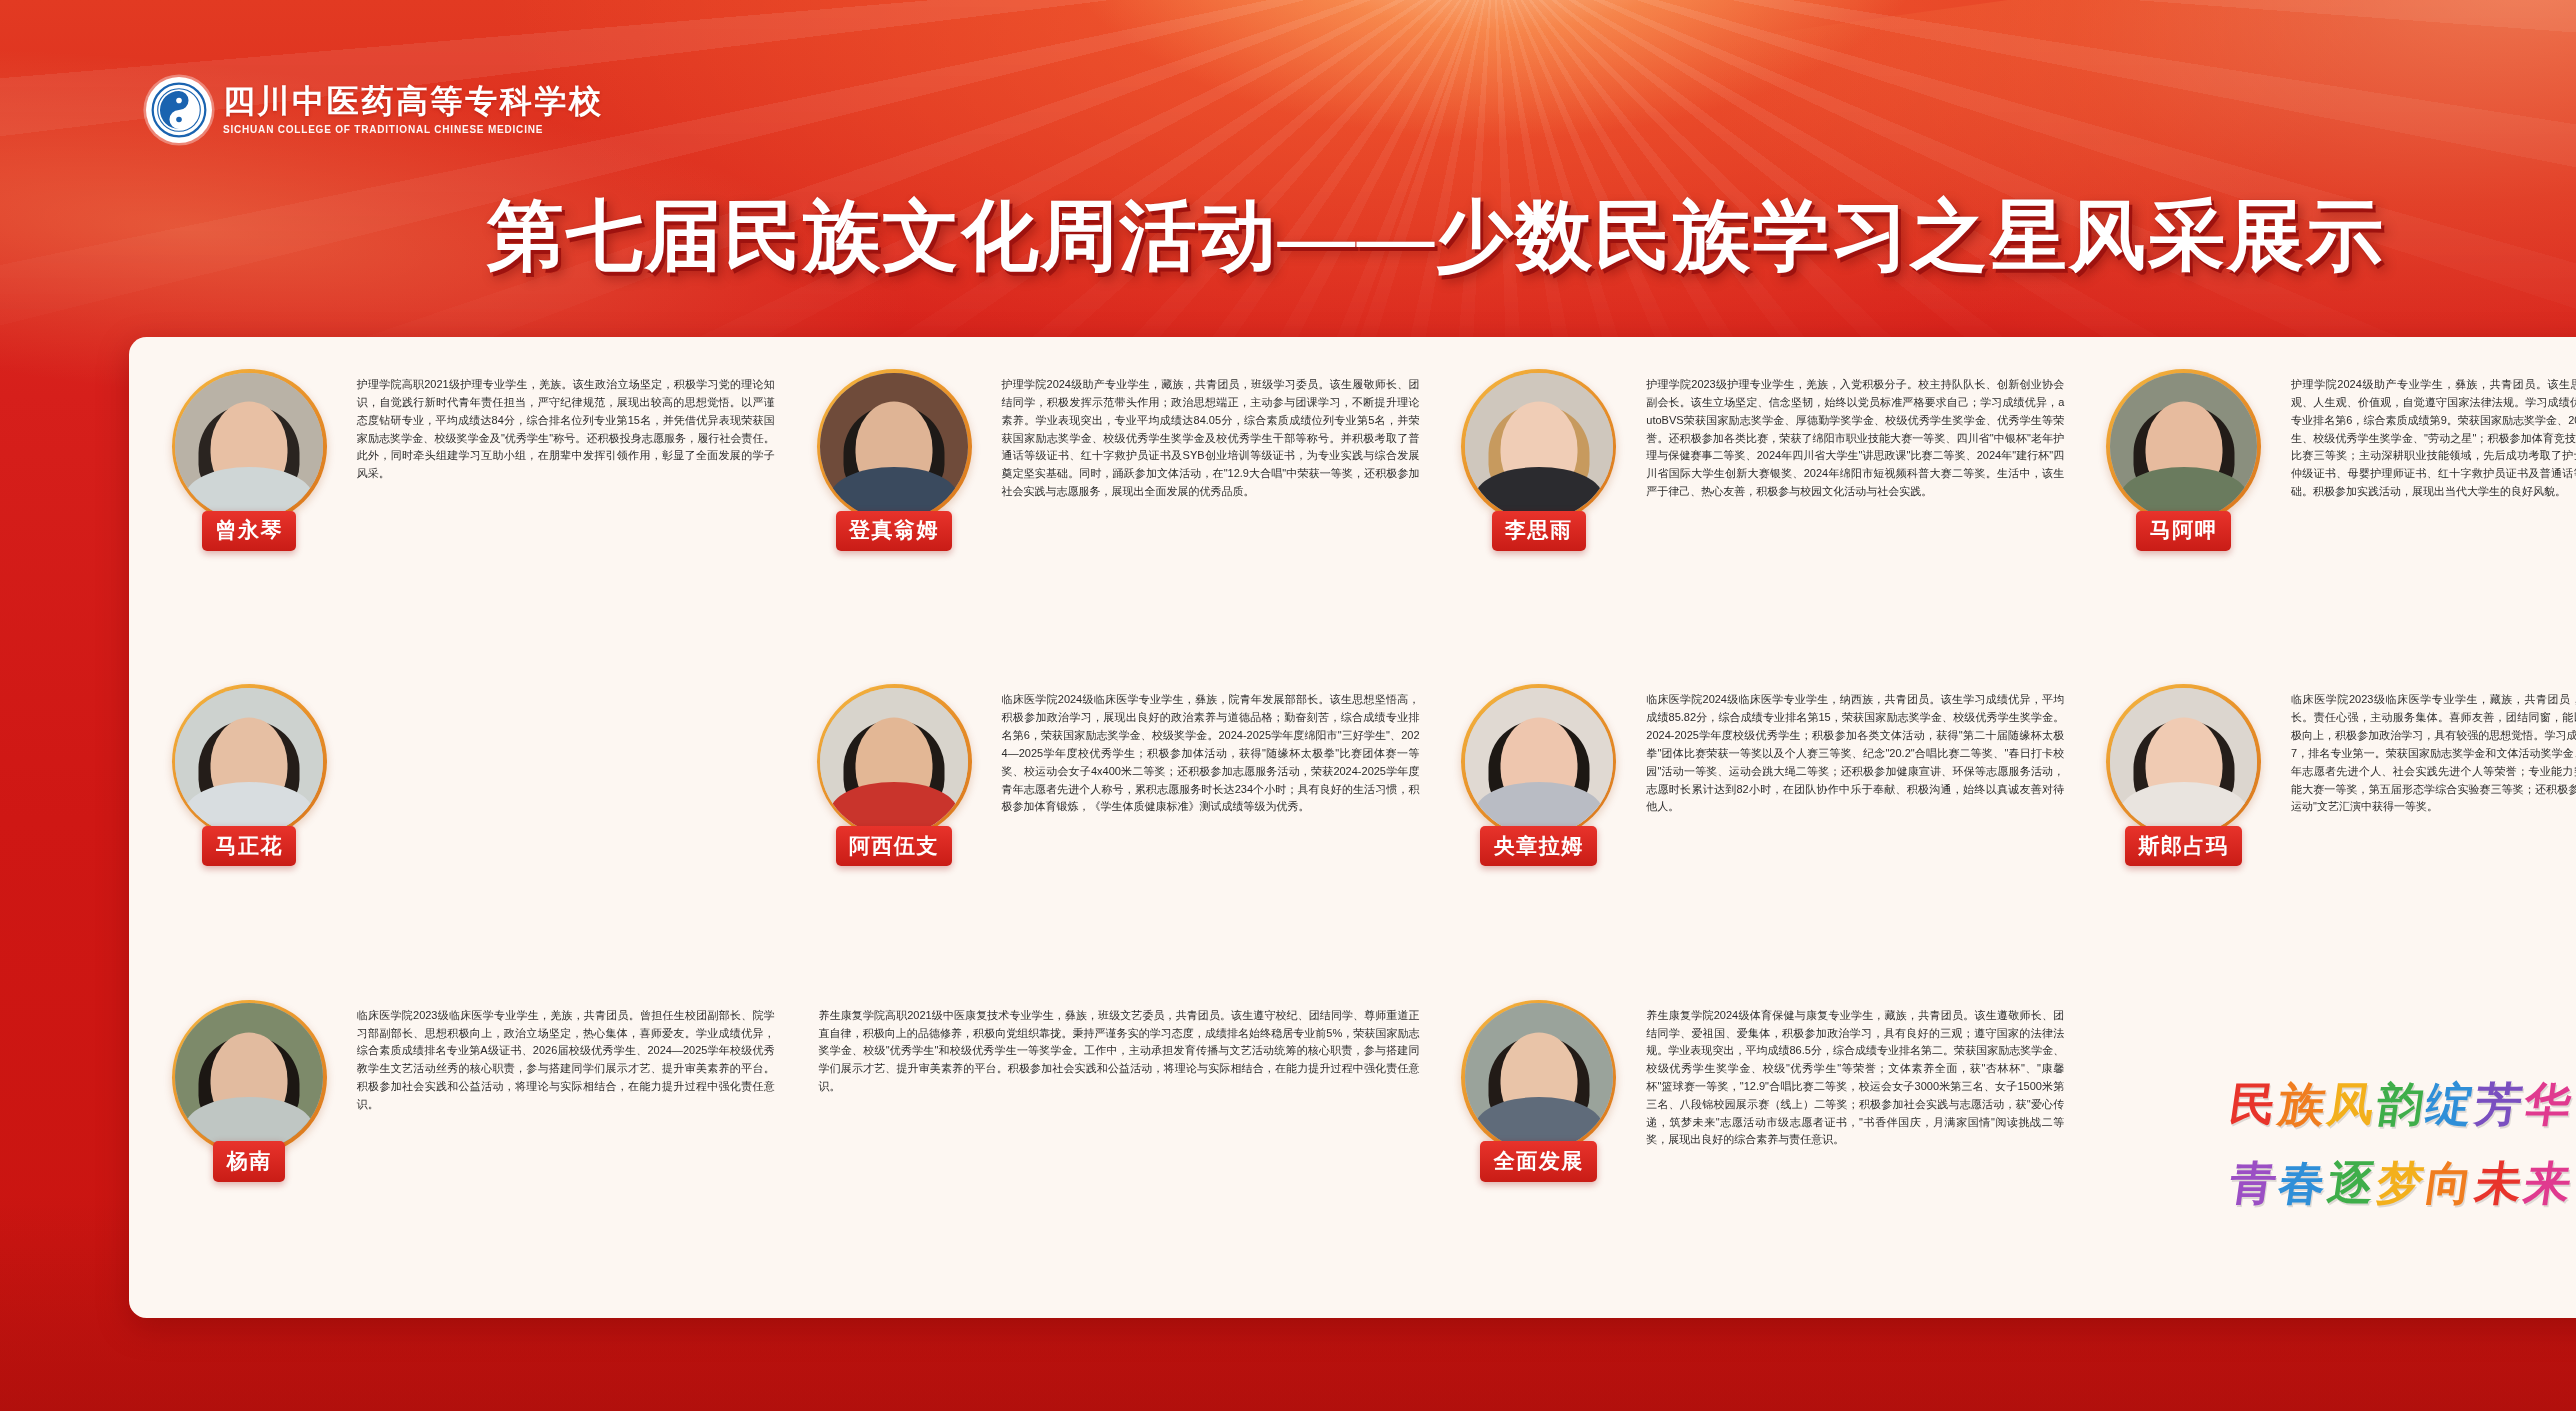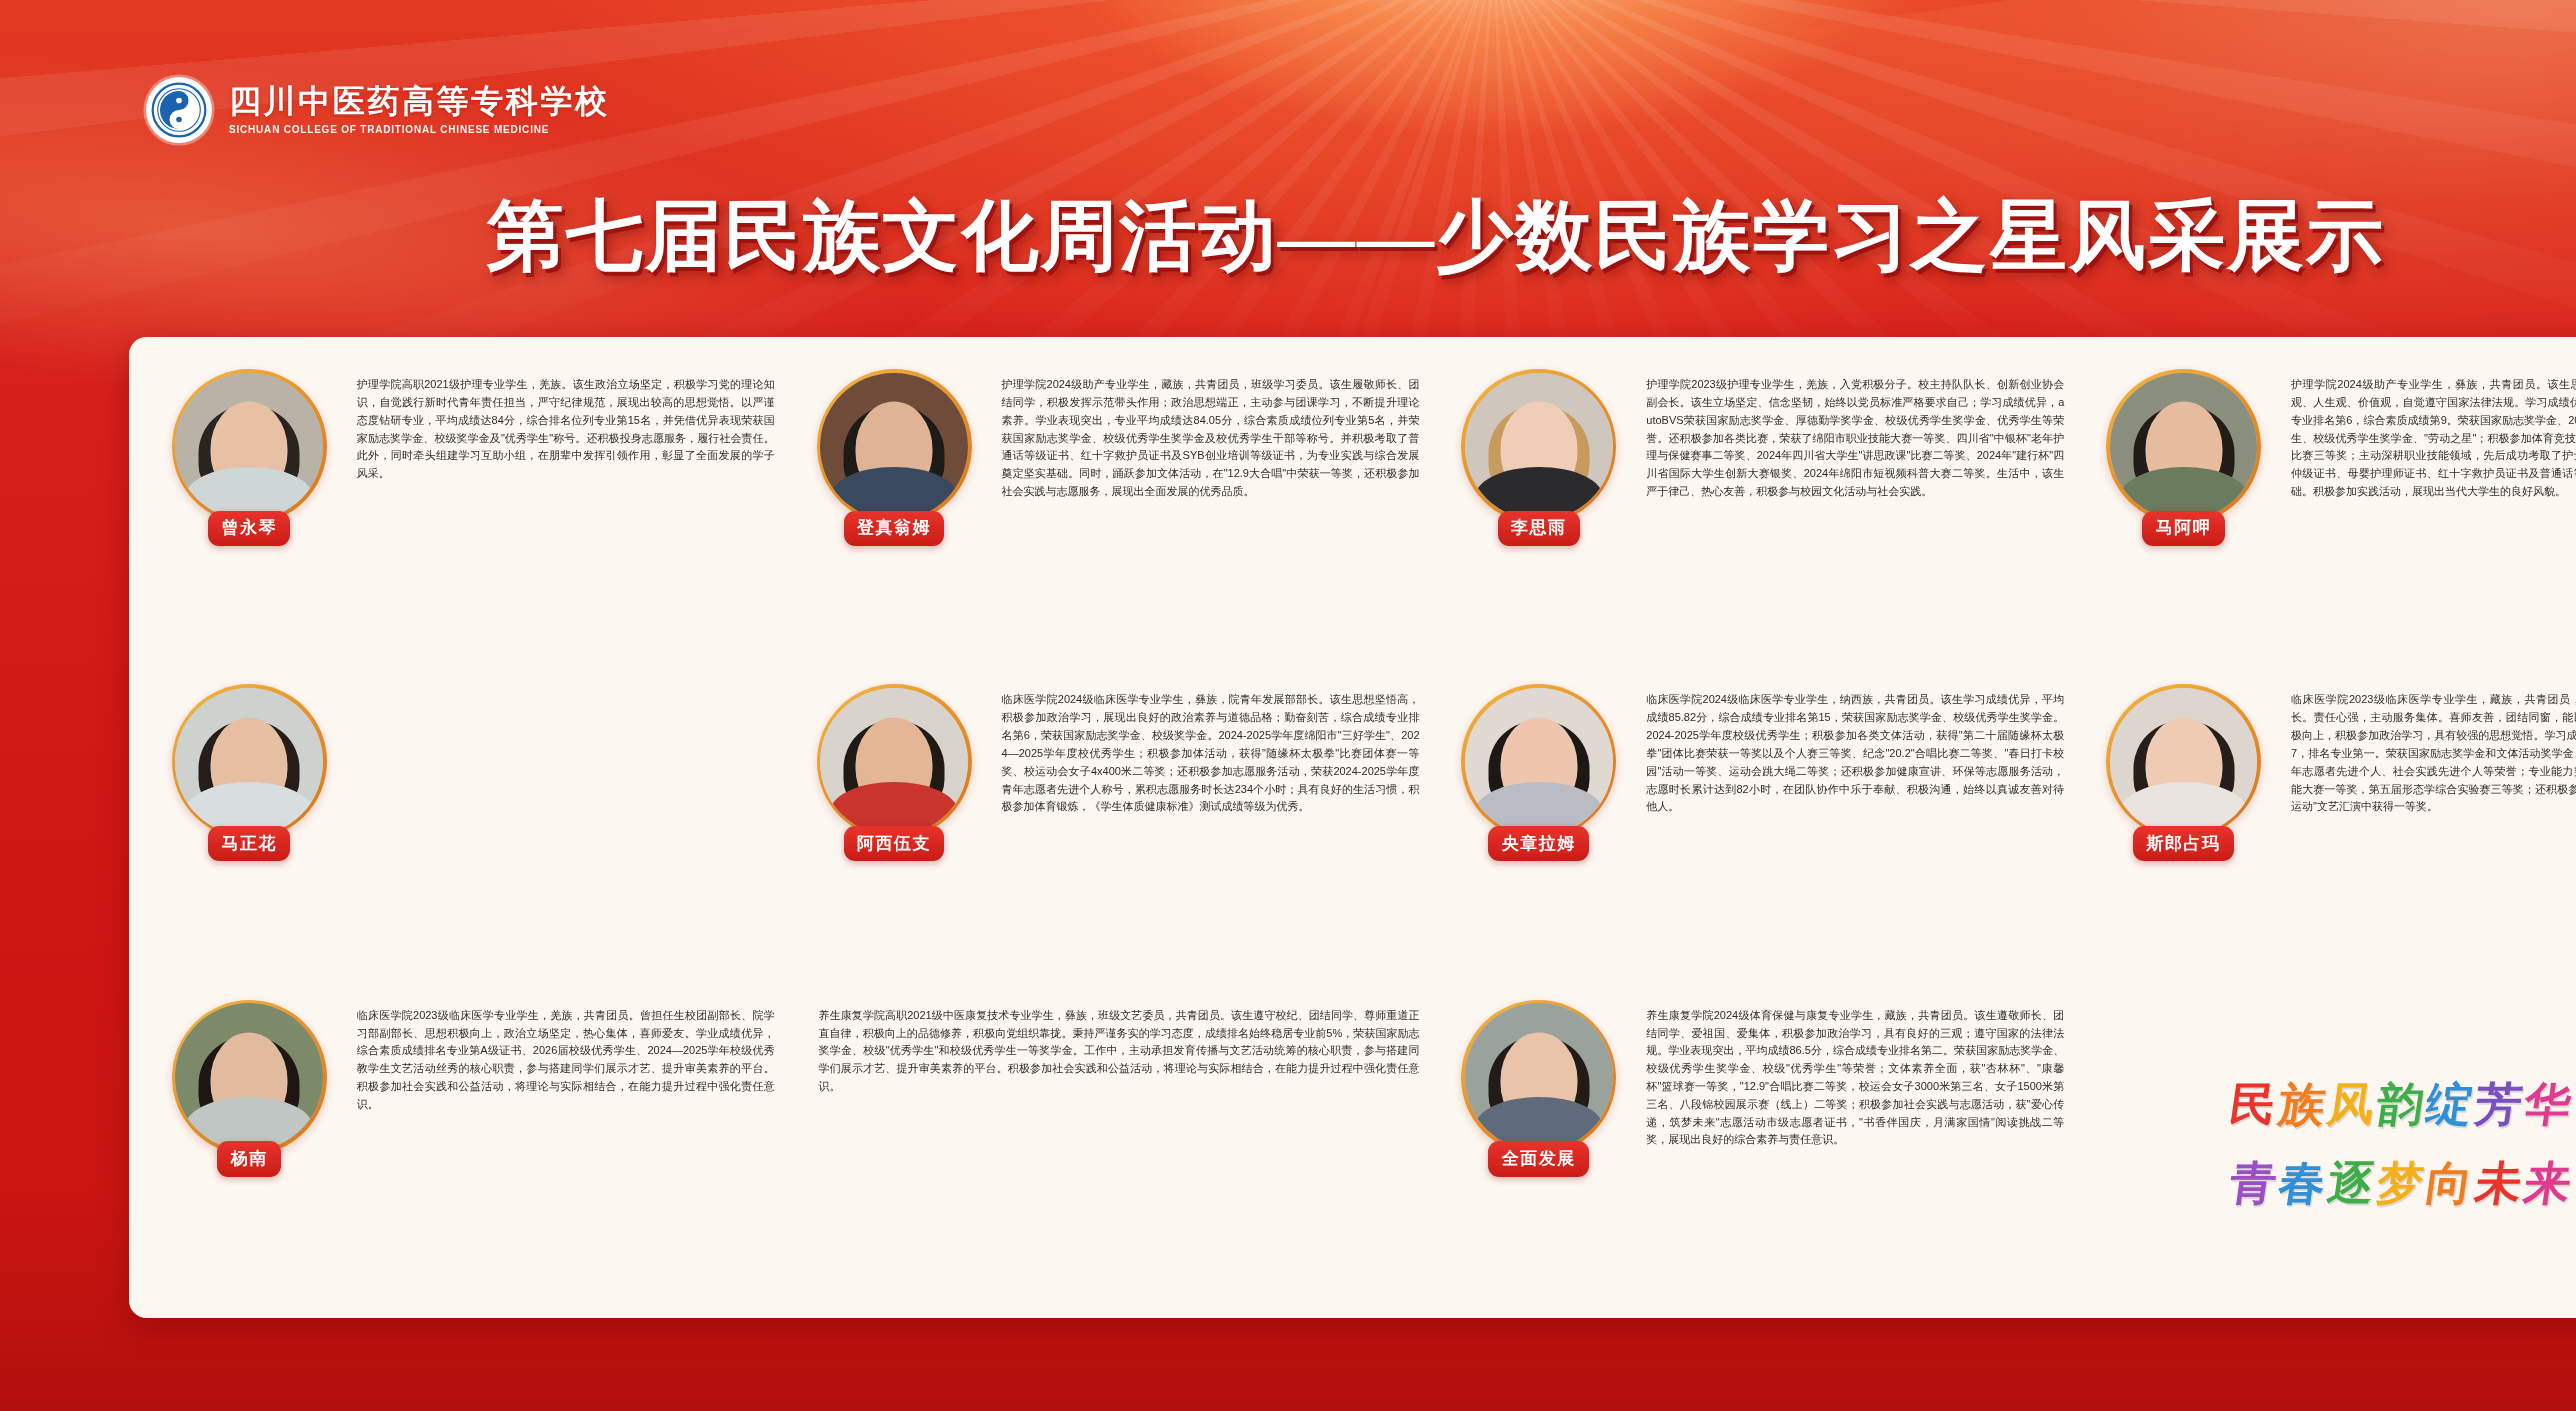--- a/index.html
+++ b/index.html
@@ -37,21 +37,21 @@
     position:absolute;left:-155px;top:72px;width:1133px;height:361px;
     background:radial-gradient(ellipse at 30% 50%, rgba(255,190,120,0.30) 0%, rgba(255,130,70,0) 65%);
     transform:rotate(6deg);
   }
   .bottom-glow{
     position:absolute;left:0;bottom:0;width:100%;height:216px;
     background:linear-gradient(0deg, rgba(150,10,8,0.45) 0%, rgba(200,20,16,0) 100%);
   }
 
   
-  .logo-wrap{position:absolute;left:114px;top:77px;display:flex;align-items:center;gap:17px;padding-left:32px;}
+  .logo-wrap{position:absolute;left:114px;top:77px;display:flex;align-items:center;gap:11px;padding-left:32px;}
   .logo-mark{width:66px;height:66px;border-radius:50%;background:#fff;display:flex;align-items:center;justify-content:center;box-shadow:0 0 0 2.6px rgba(255,255,255,.35);}
   .logo-mark svg{width:56px;height:56px;}
   .logo-text{display:flex;flex-direction:column;justify-content:center;}
   .logo-cn{font-family:"Liberation Serif","DejaVu Serif",serif;font-weight:bold;font-size:32px;color:#ffffff;letter-spacing:2.6px;line-height:1.05;text-shadow:0 1px 3.1px rgba(120,0,0,.35);}
   .logo-en{font-size:10px;color:#ffffff;letter-spacing:0.8px;margin-top:5.2px;font-weight:bold;opacity:.96;}
 
   
   .headline{
     position:absolute;top:185px;left:0;width:100%;
     text-align:center;
@@ -122,24 +122,24 @@
     position:absolute;left:50%;bottom:-8.2px;transform:translateX(-50%);
     width:129px;height:62px;border-radius:52% 52% 0 0;
   }
   .name-tag{
     margin-top:-13.4px;
     position:relative;z-index:3;
     background:linear-gradient(180deg,#e8332b 0%,#c91c16 100%);
     color:#fff;
     font-family:"Liberation Serif","DejaVu Serif",serif;
     font-weight:bold;
-    font-size:17px;
+    font-size:21px;
     letter-spacing:1.5px;
     padding:5.7px 13.4px 6.7px 13.4px;
-    border-radius:11px;
+    border-radius:5px;
     box-shadow:0 2.6px 7.2px rgba(150,10,6,.3);
     white-space:nowrap;
   }
   .bio{
     flex:1 1 auto;
     font-size:11px;
     line-height:1.62;
     color:#2b2b2b;
     text-align:justify;
     text-justify:inter-ideograph;

